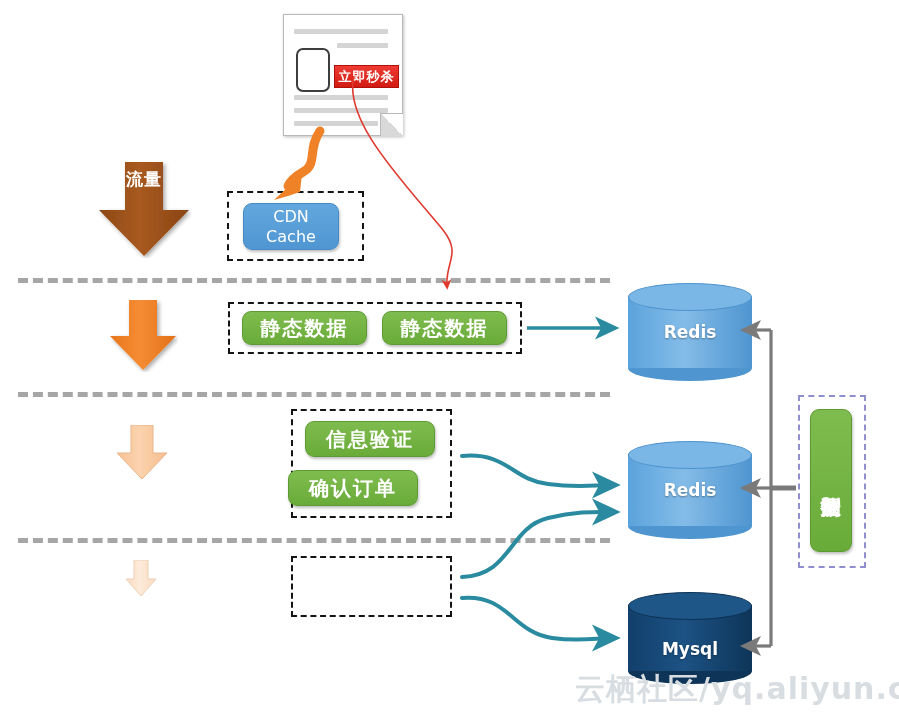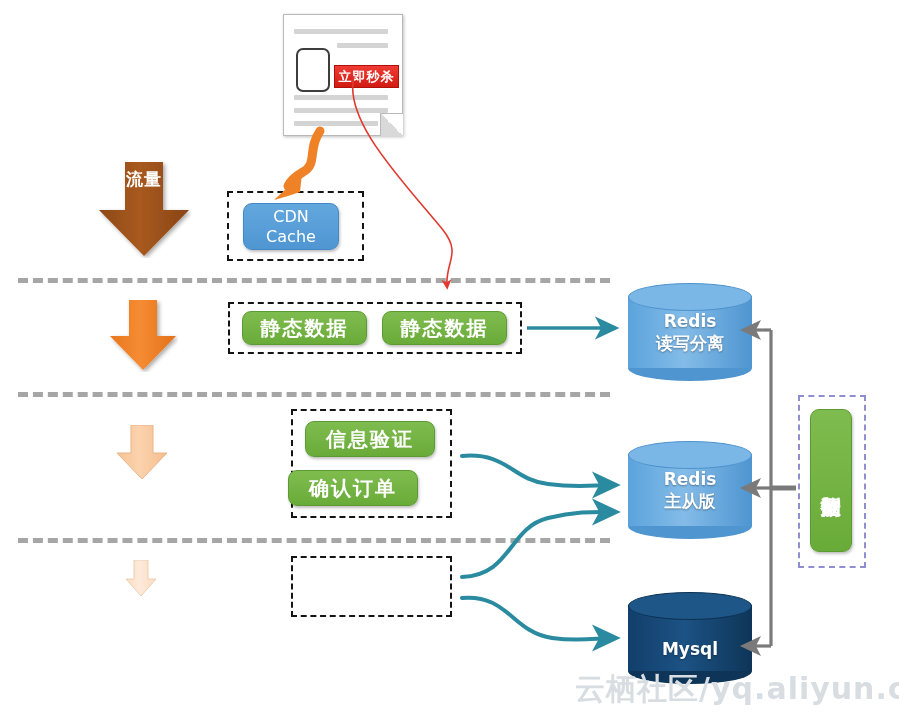--- a/index.html
+++ b/index.html
@@ -165,31 +165,29 @@
        flex-direction:column;letter-spacing:0">
     <span style="writing-mode:vertical-rl;text-orientation:upright;line-height:1.12">数据控制</span>
   </div>
 
   <div class="cyl light" style="left:628px;top:283px;width:124px;height:98px">
     <div class="bot"></div>
       <div class="body"></div>
       <div class="top"></div>
     <div class="txt">
       <div>Redis</div>
-      <div>读写分离</div>
     </div>
   </div>
 
   <div class="cyl light" style="left:628px;top:441px;width:124px;height:98px">
     <div class="bot"></div>
       <div class="body"></div>
       <div class="top"></div>
     <div class="txt">
       <div>Redis</div>
-      <div>主从版</div>
     </div>
   </div>
 
   <div class="cyl dark" style="left:628px;top:592px;width:124px;height:92px">
     <div class="bot"></div>
       <div class="body"></div>
       <div class="top"></div>
     <div class="txt" style="top:62%">
       <div>Mysql</div>
     </div>

